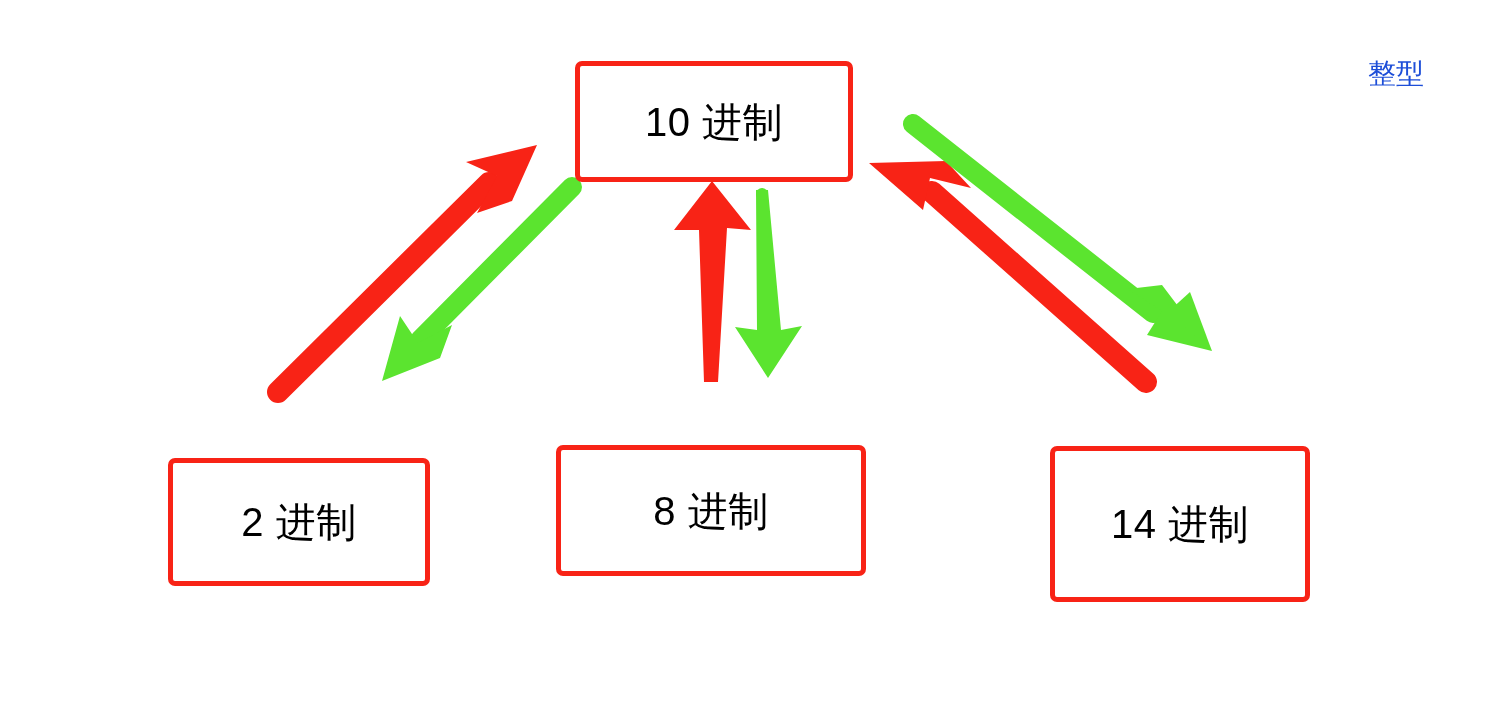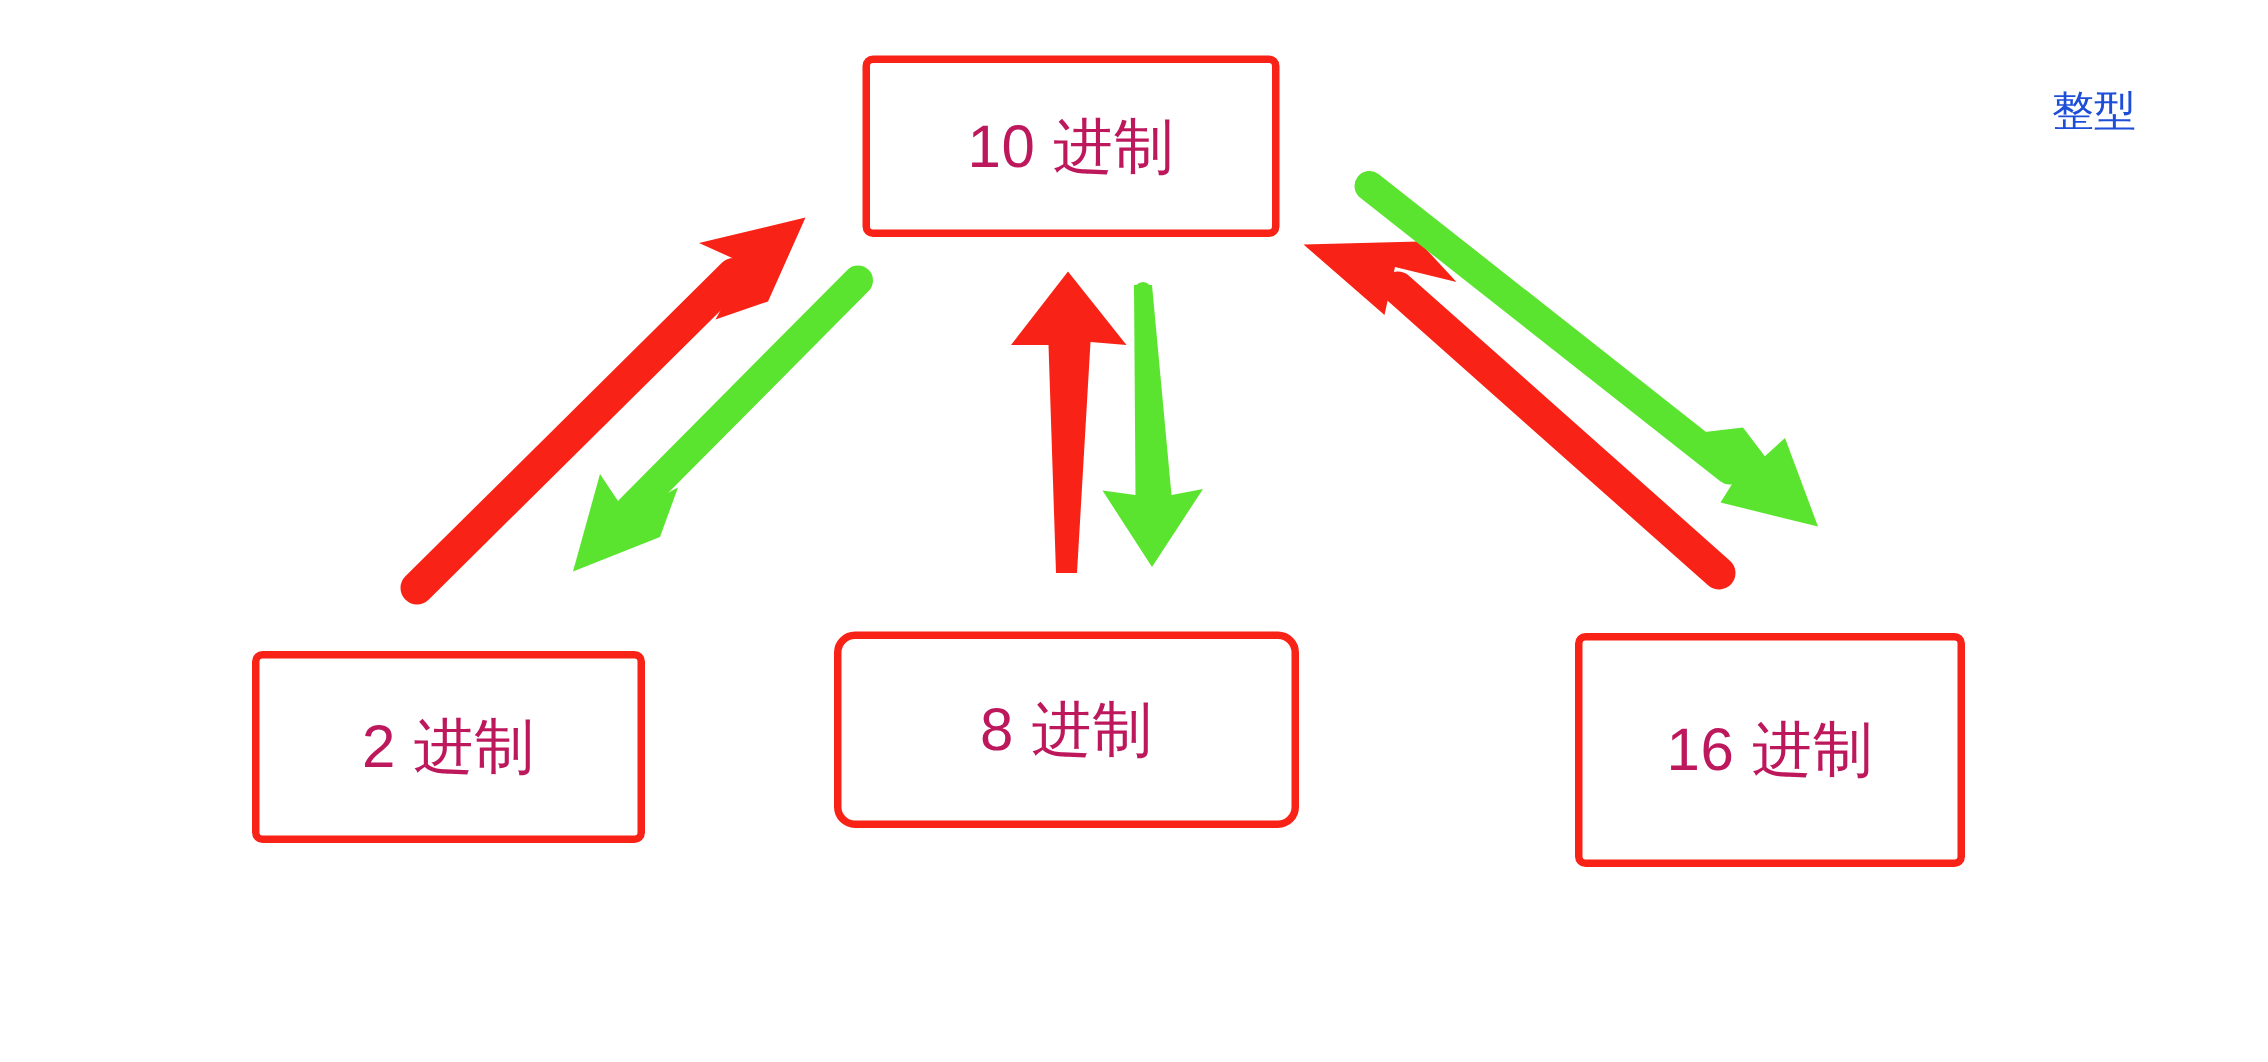--- a/index.html
+++ b/index.html
@@ -25,25 +25,26 @@
 
   .node-box {
     position: absolute;
     box-sizing: border-box;
     border: 5px solid #F82316;
     border-radius: 7px;
     background: #ffffff;
     display: flex;
     align-items: center;
     justify-content: center;
-    color: #be185d;
+    color: #000000;
     font-size: 40px;
     line-height: 1;
     letter-spacing: 0.5px;
     white-space: nowrap;
+    margin-top: 24px;
   }
 
   .side-label {
     position: absolute;
     color: #1d4ed8;
     font-size: 28px;
     line-height: 1;
     white-space: nowrap;
   }
 
@@ -97,24 +98,24 @@
   </svg>
 
   <div class="node-box" style="left:575px; top:37px; width:278px; height:121px;">
     <span>10 进制</span>
   </div>
 
   <div class="node-box" style="left:168px; top:434px; width:262px; height:128px;">
     <span>2 进制</span>
   </div>
 
-  <div class="node-box" style="left:556px; top:421px; width:310px; height:131px;border-radius:14px;">
+  <div class="node-box" style="left:556px; top:421px; width:310px; height:131px;">
     <span>8 进制</span>
   </div>
 
   <div class="node-box" style="left:1050px; top:422px; width:260px; height:156px;">
-    <span>16 进制</span>
+    <span>14 进制</span>
   </div>
 
   <div class="side-label" style="left:1368px; top:60px;">整型</div>
 
 
 </div>
 
 </body></html>

